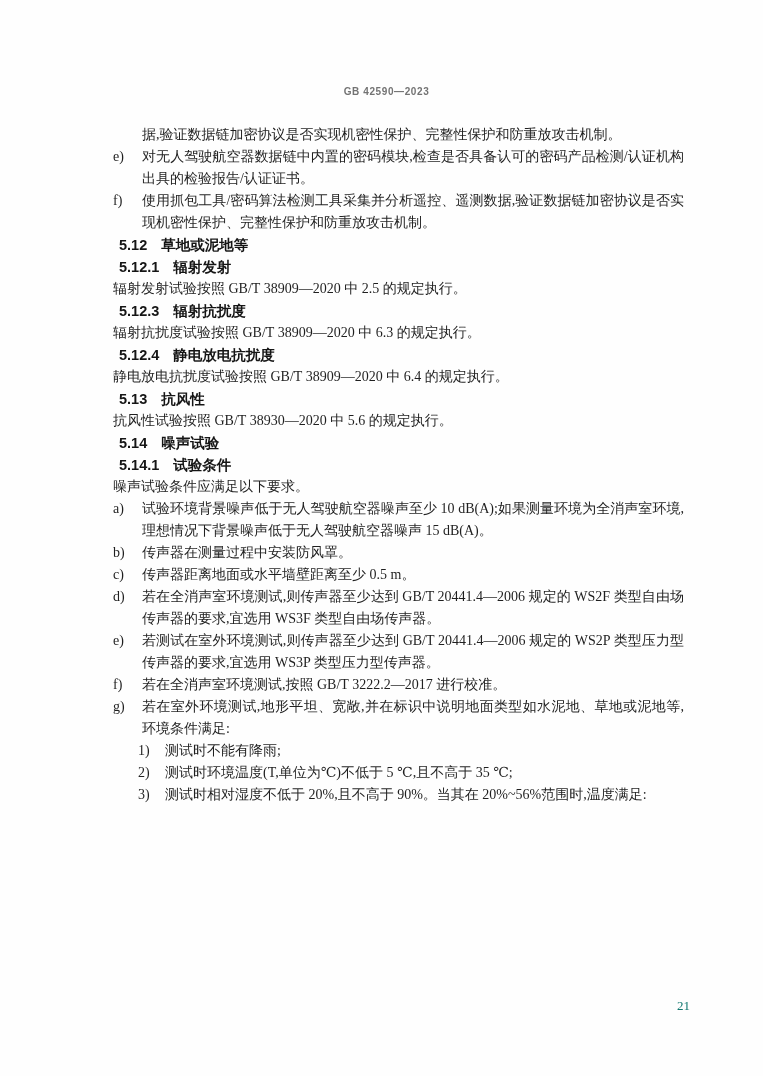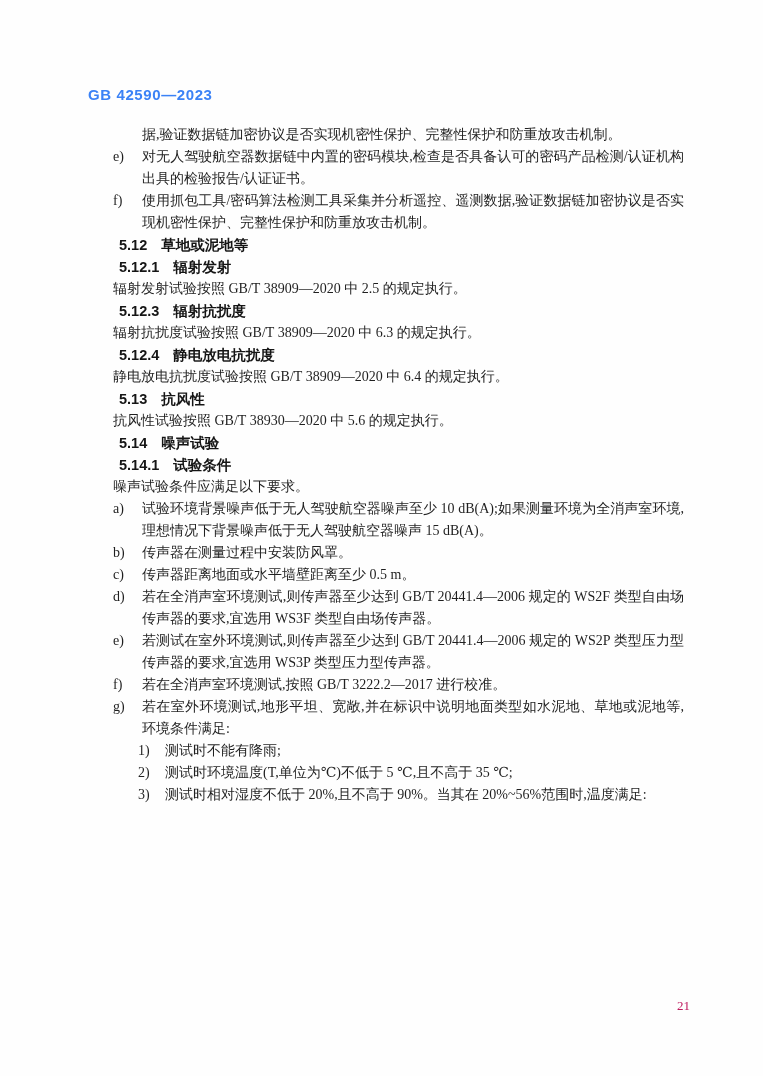--- a/index.html
+++ b/index.html
@@ -11,26 +11,26 @@
   }
   .page {
     position: relative;
     width: 763px; height: 1076px;
     background: #fefefe;
     overflow: hidden;
   }
   .header {
     position: absolute;
     top: 86px; left: 88px; right: 78px;
-    text-align: left;
+    text-align: center;
     font-family: "Liberation Sans", "DejaVu Sans", sans-serif;
-    font-size: 15px;
+    font-size: 10px;
     font-weight: bold;
     letter-spacing: 0.6px;
-    color: #3b82f6;
+    color: #737373;
   }
   .doc-body {
     position: absolute;
     top: 124px; left: 88px;
     width: 596px;
     font-size: 14px;
     line-height: 22px;
   }
   .doc-body > div { margin: 0; }
   .cont { padding-left: 54px; }
@@ -45,21 +45,21 @@
     font-size: 14.5px;
     margin: 8px 0 6px;
     color: #151515;
   }
   .heading .hnum { margin-right: 14px; margin-left: 31px; }
   .footer {
     position: absolute;
     top: 998px; left: 0; right: 73px;
     text-align: right;
     font-size: 13px;
-    color: #be185d;
+    color: #0f766e;
   }
 </style>
 </head>
 <body>
 
 <div class="page">
   <div class="header">
     <span>GB 42590—2023</span>
   </div>
 

